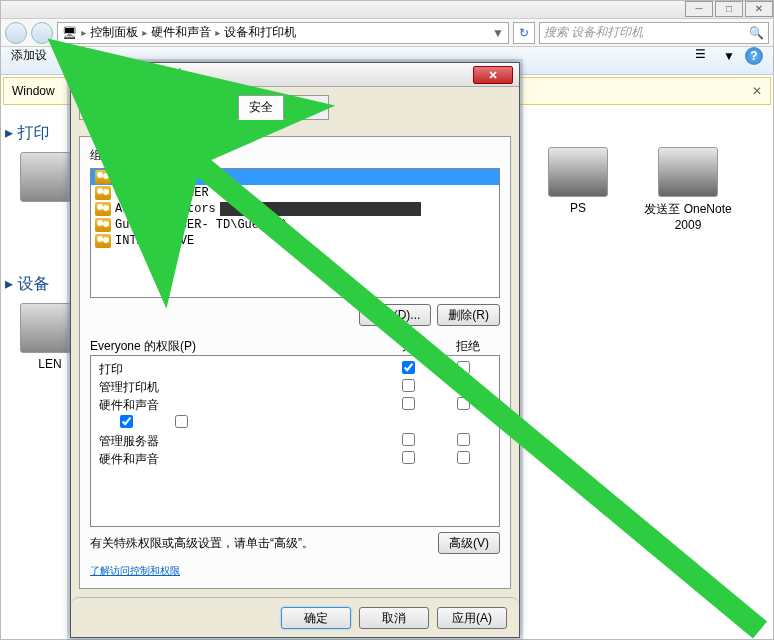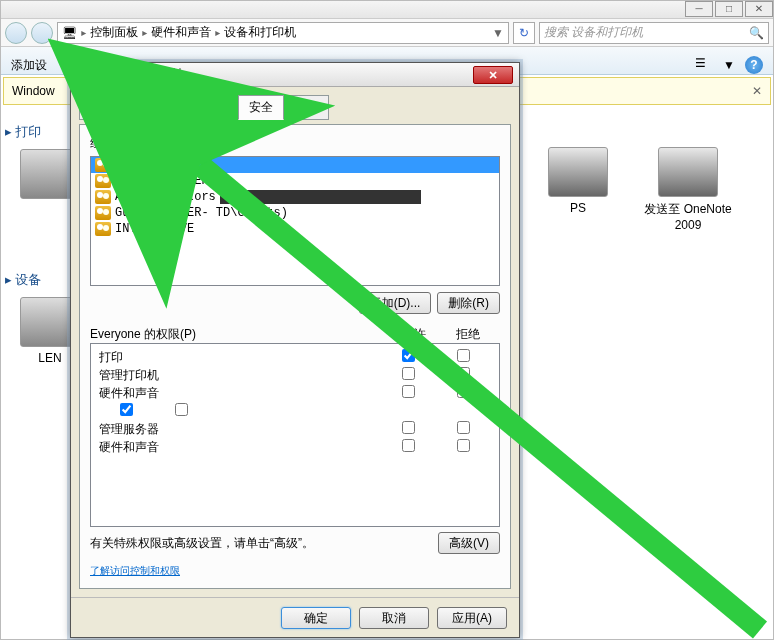--- a/index.html
+++ b/index.html
@@ -10,43 +10,43 @@
   .bg-titlebar { height: 18px; background: linear-gradient(#f5f5f5,#e6e6e6); border-bottom: 1px solid #ccc; }
   .bg-titlebar .winbtns { float: right; display: flex; }
   .bg-titlebar .winbtn { width: 28px; height: 16px; border: 1px solid #999; margin-left: 2px; background: #eee; font-size: 10px; text-align: center; line-height: 14px; color: #555; }
   .bg-nav { height: 28px; display: flex; align-items: center; padding: 0 4px; gap: 4px; border-bottom: 1px solid #ccc; background: #f7f7f7; }
   .bg-nav .navarrow { width: 22px; height: 22px; border-radius: 50%; background: linear-gradient(#eaf3fb,#c9dff0); border: 1px solid #9bb; display: inline-block; }
   .bg-nav .breadcrumb { flex: 1; height: 22px; border: 1px solid #aaa; background: #fff; display: flex; align-items: center; padding: 0 4px; gap: 4px; font-size: 12px; }
   .bg-nav .breadcrumb .arr { color: #666; font-size: 10px; }
   .bg-nav .refresh { width: 22px; height: 22px; border: 1px solid #aaa; background: #fff; text-align: center; line-height: 20px; color: #36c; }
   .bg-nav .searchbox { width: 230px; height: 22px; border: 1px solid #aaa; background: #fff; display: flex; align-items: center; padding: 0 4px; color: #999; font-style: italic; }
   .bg-nav .searchbox .mag { margin-left: auto; color: #57a; font-style: normal; }
-  .bg-toolbar { height: 28px; background: linear-gradient(#f5f9fc,#e3eef7); border-bottom: 1px solid #b8cfde; display: flex; align-items: flex-end; padding: 0 10px; gap: 28px; }
+  .bg-toolbar { height: 28px; background: linear-gradient(#f5f9fc,#e3eef7); border-bottom: 1px solid #b8cfde; display: flex; align-items: flex-start; padding: 0 10px; gap: 28px; }
   .bg-toolbar .right { margin-left: auto; display: flex; gap: 10px; align-items: center; }
   .bg-toolbar .iconbtn { width: 18px; height: 18px; display: inline-block; }
   .bg-toolbar .help { width: 18px; height: 18px; border-radius: 50%; background: radial-gradient(#6cb6f0,#2a7dd0); color: #fff; font-weight: bold; text-align: center; line-height: 18px; }
   .bg-infobar { height: 28px; background: #fffde7; border: 1px solid #e0d060; margin: 2px; display: flex; align-items: center; padding: 0 8px; }
   .bg-infobar .txt { flex: 1; }
   .bg-infobar .close { color: #666; }
   .bg-body { display: flex; height: calc(100% - 104px); }
   .bg-sidebar { width: 70px; padding: 8px 4px; }
   .bg-main { flex: 1; padding: 10px; position: relative; }
-  .section-label { color: #1a4e8a; font-size: 13px; margin: 8px 0; }
+  .section-label { color: #1a4e8a; font-size: 16px; margin: 8px 0; }
   .device { width: 90px; text-align: center; font-size: 12px; }
   .device .dimg { width: 60px; height: 50px; margin: 0 auto 4px; background: linear-gradient(#ddd,#888); border: 1px solid #999; border-radius: 3px; }
   .device.printer .dimg { background: linear-gradient(#e8e8e8,#666); }
   .printer-group { position: absolute; top: 40px; right: 40px; display: flex; gap: 20px; }
   
   
   .dialog { position: absolute; left: 70px; top: 62px; width: 450px; height: 576px; background: #ece9d8; border: 1px solid #555; box-shadow: 0 0 8px rgba(0,0,0,.35),0 0 0 3px rgba(150,180,210,.4); display: flex; flex-direction: column; }
   .dlg-title { height: 24px; background: linear-gradient(#fafafa,#e0e0e0); display: flex; align-items: center; padding: 0 6px; font-size: 12px; border-bottom: 1px solid #aaa; }
   .dlg-title .picon { width: 14px; height: 14px; background: #888; margin-right: 6px; }
   .dlg-title .closebtn { margin-left: auto; width: 40px; height: 18px; background: linear-gradient(#e37878,#c62828); border: 1px solid #900; border-radius: 2px; color: #fff; text-align: center; line-height: 16px; font-weight: bold; font-size: 11px; }
   .dlg-body { flex: 1; padding: 8px; display: flex; flex-direction: column; }
-  .tabs { display: flex; margin-bottom: 4px; }
+  .tabs { display: flex; margin-bottom: 16px; }
   .tab { padding: 3px 10px; border: 1px solid #919b9c; background: #f0f0f0; font-size: 12px; margin-right: -1px; position: relative; }
   .tab.active { background: #fcfcfc; border-bottom: 1px solid #fcfcfc; z-index: 2; }
   .tab-content { flex: 1; border: 1px solid #919b9c; background: #fcfcfc; padding: 10px; display: flex; flex-direction: column; }
   .label { font-size: 12px; margin-bottom: 4px; }
   .listbox { height: 130px; border: 1px solid #828790; background: #fff; overflow: auto; font-family: "Courier New", monospace; font-size: 12px; }
   .listbox .item { padding: 1px 4px; display: flex; align-items: center; gap: 4px; }
   .listbox .item.selected { background: #3399ff; color: #fff; }
   .listbox .uicon { width: 16px; height: 14px; background: linear-gradient(#f0c040,#d09000); border-radius: 2px; position: relative; }
   .listbox .uicon::before { content: ""; position: absolute; width: 6px; height: 6px; border-radius: 50%; background: #fff; left: 2px; top: 2px; }
   .listbox .uicon::after { content: ""; position: absolute; width: 6px; height: 6px; border-radius: 50%; background: #ffe; left: 8px; top: 3px; }
@@ -56,21 +56,21 @@
   .perm-label { margin-top: 12px; font-size: 12px; display: flex; }
   .perm-label .cols { margin-left: auto; display: flex; gap: 30px; padding-right: 20px; }
   .permbox { flex: 1; min-height: 150px; border: 1px solid #828790; background: #fff; padding: 4px 8px; }
   .permrow { display: flex; align-items: center; height: 18px; font-size: 12px; }
   .permrow .pname { flex: 1; }
   .permrow .cb { width: 13px; height: 13px; }
   .permrow .cbwrap { width: 55px; text-align: center; }
   .special-row { margin-top: 5px; display: flex; align-items: center; font-size: 12px; }
   .special-row .btn { margin-left: auto; }
   .link { color: #0066cc; text-decoration: underline; margin-top: 10px; display: inline-block; font-size: 10px; }
-  .dlg-footer { height: 40px; display: flex; align-items: center; justify-content: flex-end; gap: 8px; padding: 0 12px; border-top: 1px solid #bbb; }
+  .dlg-footer { height: 40px; display: flex; align-items: center; justify-content: flex-end; gap: 8px; padding: 0 12px; border-top: 1px solid #bbb; border-radius: 8px; }
   .dlg-footer .btn.primary { border: 1.5px solid #3b8edb; box-shadow: 0 0 2px #6cb6f0; }
   .dlg-footer .btn { min-width: 70px; text-align: center; }
   
   
   .arrow-overlay { position: absolute; left: 0; top: 0; pointer-events: none; }
 </style>
 </head>
 <body>
 
 <div class="bg-window">

